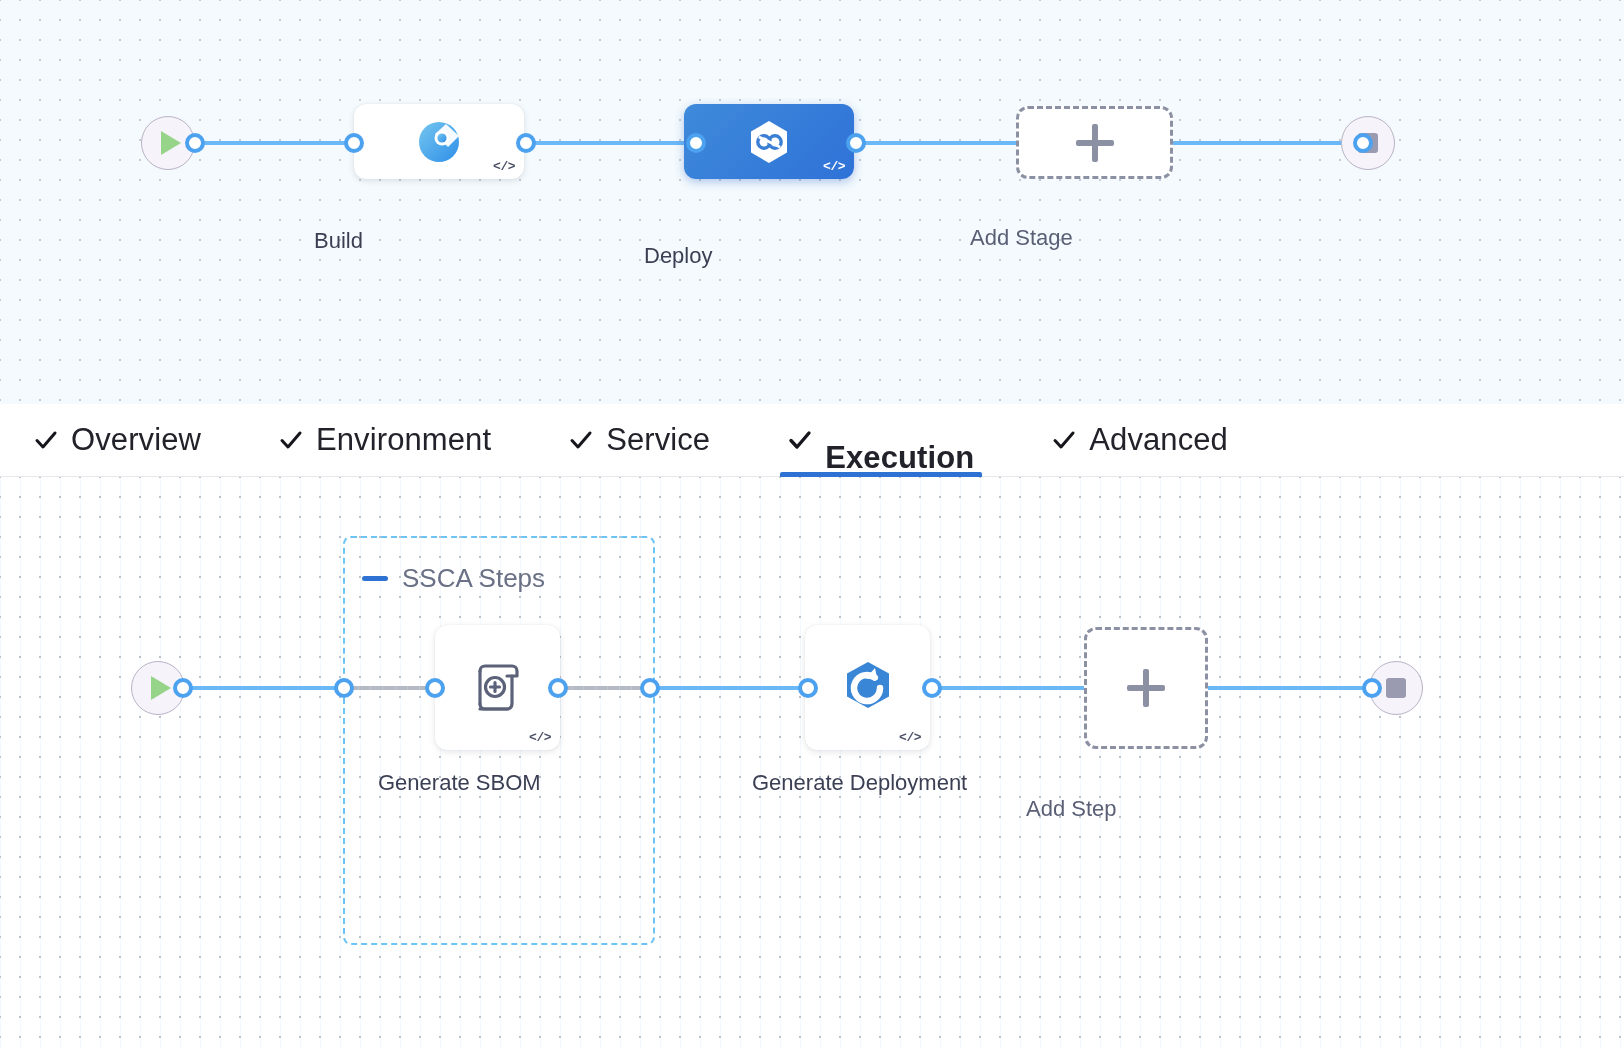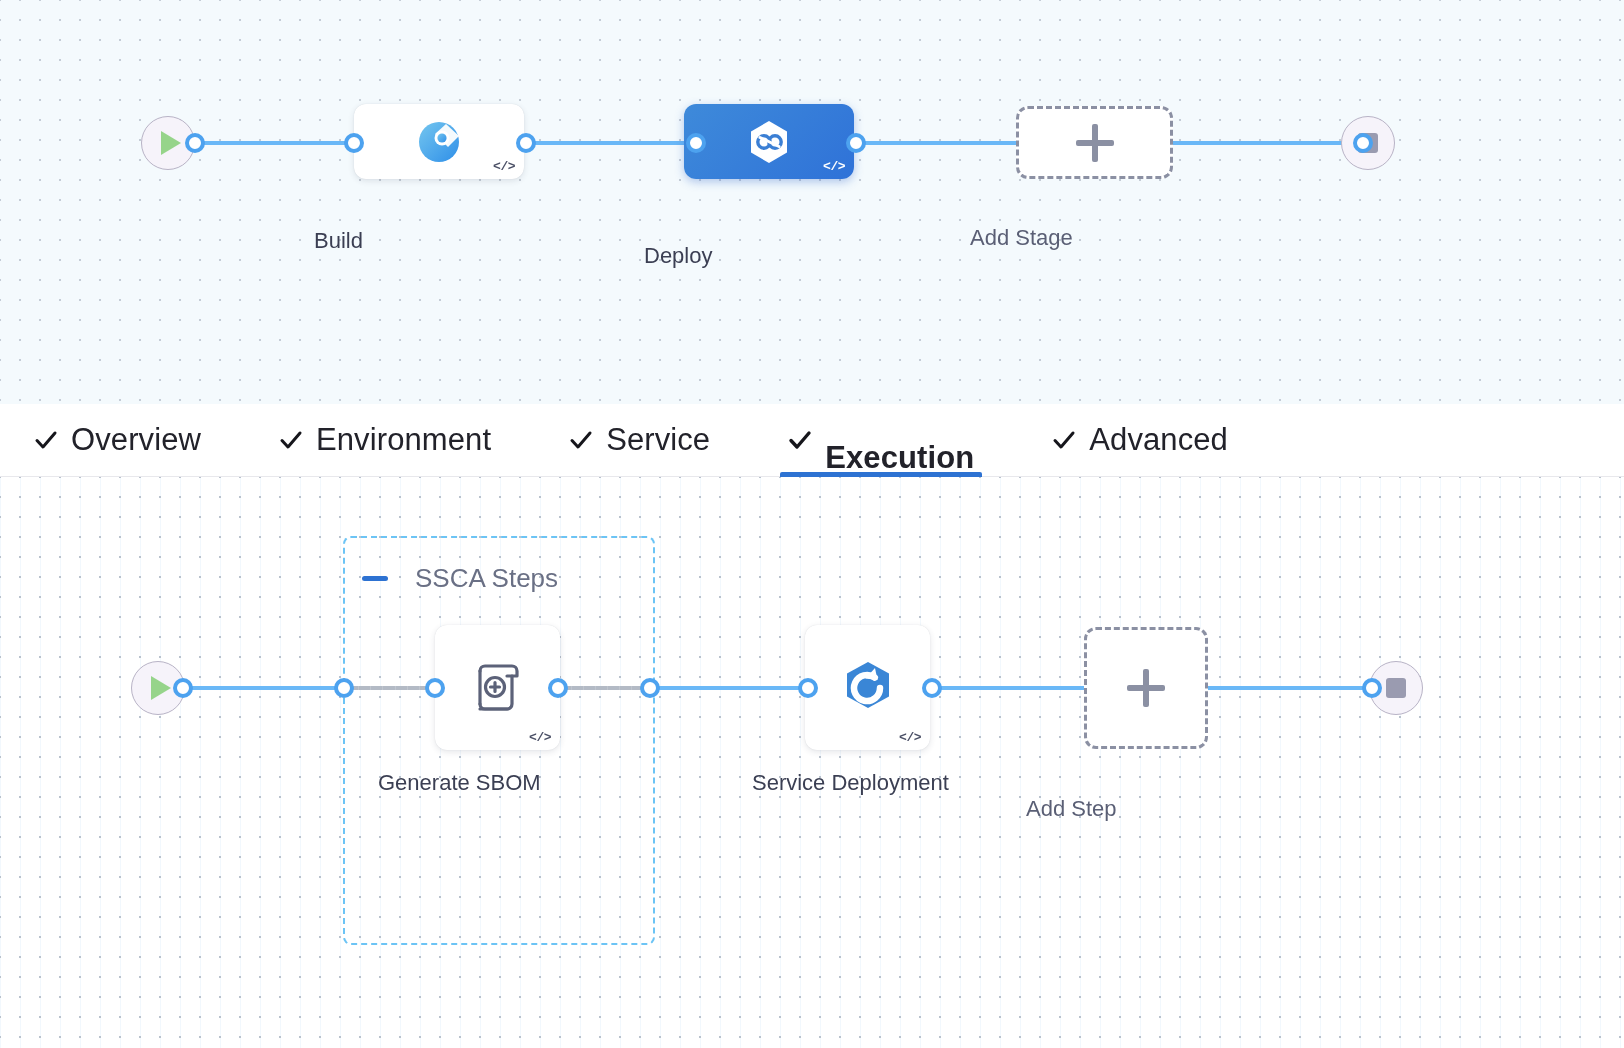--- a/index.html
+++ b/index.html
@@ -203,21 +203,21 @@
     position: absolute;
     border: 2px dashed #6cc4f5;
     border-radius: 8px;
     background: transparent;
     z-index: 2;
   }
   .group-header {
     position: absolute;
     display: flex;
     align-items: center;
-    gap: 27px;
+    gap: 14px;
     z-index: 7;
   }
   .group-collapse {
     width: 26px; height: 5px;
     background: #2d72d2;
     border-radius: 3px;
     cursor: pointer;
     flex: none;
   }
   .group-title {
@@ -372,21 +372,21 @@
   <div class="node" style="left:805px; top:148px; width:125px; height:125px;">
     <svg width="64" height="64" viewBox="0 0 64 64">
       <path d="M32 6 L53 17.5 L53 40.5 L32 52 L11 40.5 L11 17.5 Z" fill="#3a86d6"></path>
       <path d="M44 32 a13 13 0 1 1 -5.2 -10.4" fill="none" stroke="#ffffff" stroke-width="6.5" stroke-linecap="round"></path>
       <path d="M39 12 L41.5 24 L29.5 22.5 Z" fill="#ffffff"></path>
     </svg>
     <div class="code-badge">&lt;/&gt;</div>
   </div>
   <div class="port" style="left:798px; top:201px;"></div>
   <div class="port" style="left:922px; top:201px;"></div>
-  <div class="node-label" style="left:752px; top:290px; width:230px;">Service Deployment</div>
+  <div class="node-label" style="left:752px; top:290px; width:230px;">Generate Deployment</div>
 
   <div class="add-node" style="left:1084px; top:630px; top:150px; width:124px; height:122px;">
     <div class="plus"></div>
   </div>
   <div class="node-label muted" style="left:1026px; top:288px; width:240px;margin-top:28px;">Add Step</div>
 
   <div class="terminal" style="left:1369px; top:184px;">
     <div class="stop-sq"></div>
   </div>
   <div class="port" style="left:1362px; top:201px;"></div>

